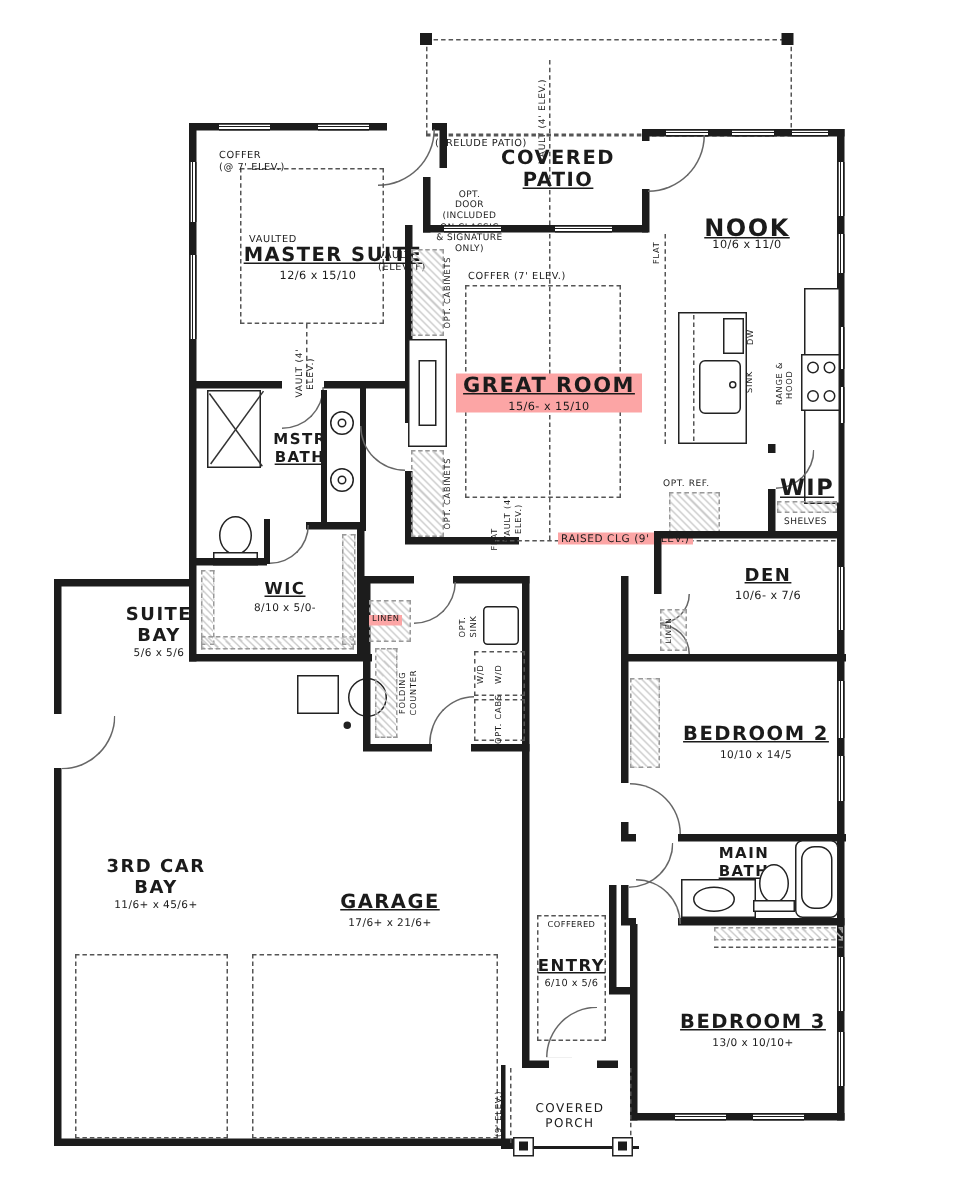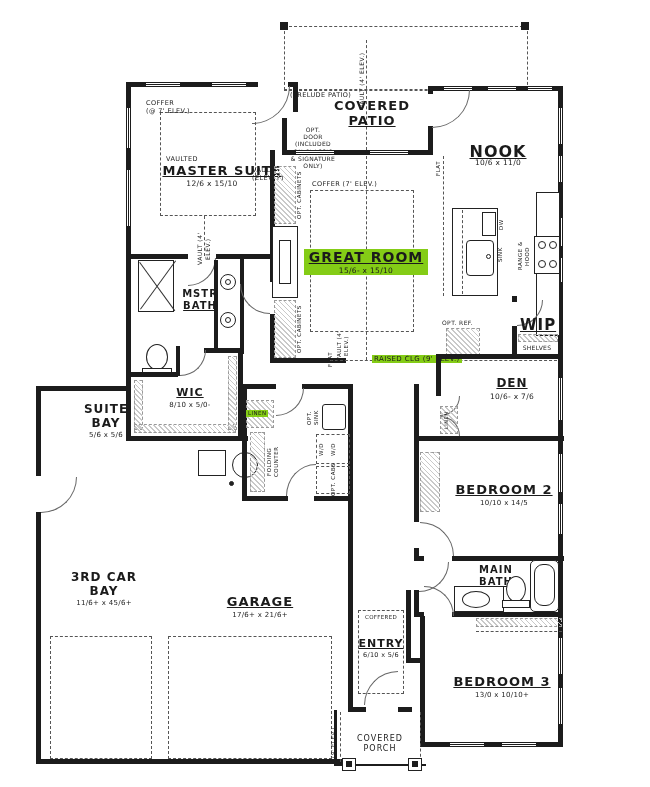--- a/index.html
+++ b/index.html
@@ -21,21 +21,21 @@
   .fix{position:absolute;border:1.3px solid #222;background:#fff}
   .thin{border-width:1px}
   .circ{border-radius:50%}
   .sq{position:absolute;background:#1c1c1c}
   .lbl{position:absolute;letter-spacing:.4px;line-height:1.2;white-space:pre-line}
   .rt{font-weight:bold;text-decoration:underline;text-align:center;letter-spacing:1px;white-space:nowrap}
   .rt2{font-weight:bold;text-align:center;letter-spacing:1px;white-space:pre-line}
   .dm{text-align:center;letter-spacing:.3px}
   .vt{position:absolute;writing-mode:vertical-rl;transform:rotate(180deg);letter-spacing:.5px;text-align:center;white-space:pre-line;line-height:1.3}
   .xline{position:absolute;background:#333;height:1.2px;transform-origin:0 0}
-  .bgw{background:#84cc16;padding:0 2px}
+  .bgw{background:#fca5a5;padding:0 2px}
 </style>
 </head>
 <body>
 
 <div id="plan">
 
   <div class="dash" style="left:284px;top:26px;width:244px;height:64px"></div>
   <div class="sq" style="left:280px;top:22px;width:8px;height:8px"></div>
   <div class="sq" style="left:521px;top:22px;width:8px;height:8px"></div>
   <div class="dash-v" style="left:366px;top:40px;height:110px"></div>

